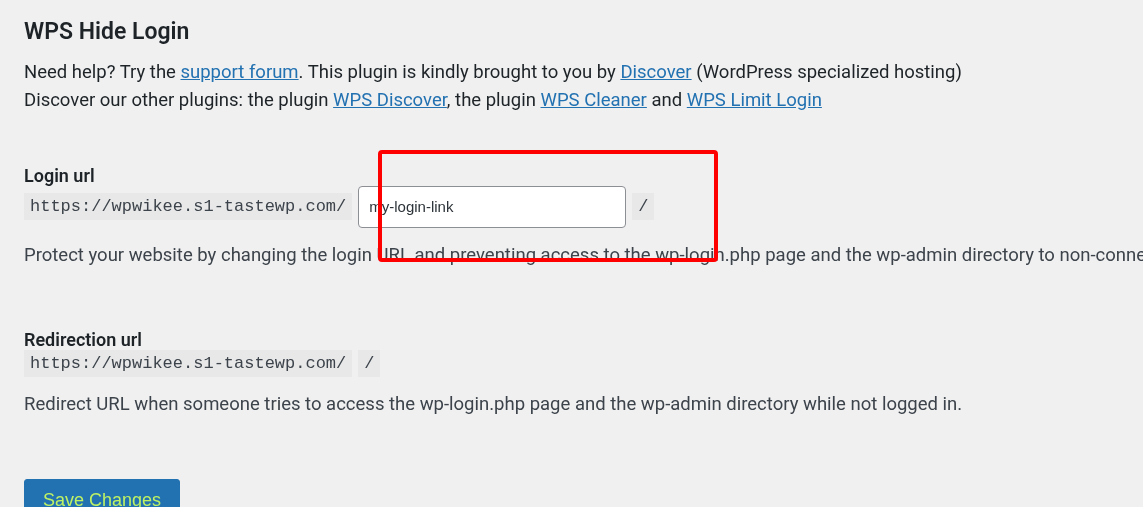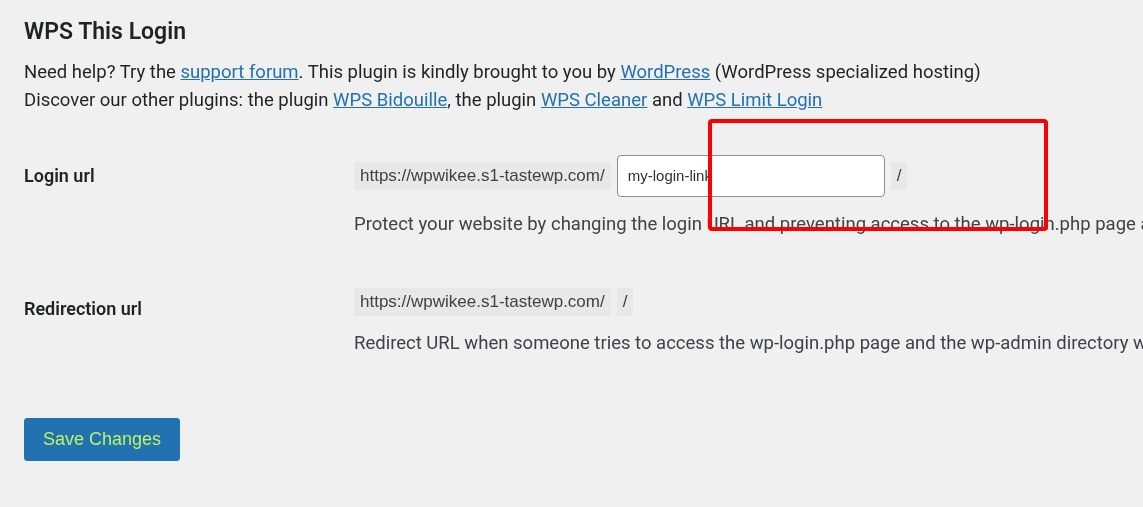--- a/index.html
+++ b/index.html
@@ -30,20 +30,21 @@
       color: #2271b1;
       text-decoration: underline;
     }
     .form-table {
       width: 100%;
     }
     .form-row {
       display: flex;
       margin-bottom: 50px;
       align-items: flex-start;
+      flex-direction: column;
     }
     .form-label {
       width: 330px;
       flex-shrink: 0;
       font-size: 18px;
       font-weight: 600;
       color: #1d2327;
       padding-top: 10px;
     }
     .form-field {
@@ -52,21 +53,21 @@
       color: #3c434a;
     }
     .url-row {
       display: flex;
       align-items: center;
       gap: 6px;
       margin-bottom: 14px;
       position: relative;
     }
     code {
-      font-family: Liberation Sans, sans-serif;
+      font-family: Liberation Mono, monospace;
       font-size: 17px;
       background: #e8e8e9;
       padding: 4px 6px;
       color: #3c434a;
     }
     input[type="text"] {
       font-size: 15px;
       padding: 6px 10px;
       border: 1px solid #8c8f94;
       border-radius: 4px;
@@ -95,25 +96,25 @@
       color: #3c434a;
       line-height: 1.5;
       white-space: nowrap;
     }
   </style>
 </head>
 <body>
 
 
 
-<h2>WPS This Login</h2>
+<h2>WPS Hide Login</h2>
 
 <div class="intro">
-  <span>Need help? Try the </span><a href="#">support forum</a><span>. This plugin is kindly brought to you by </span><a href="#">WordPress</a><span> (WordPress specialized hosting)</span><br>
-  <span>Discover our other plugins: the plugin </span><a href="#">WPS Bidouille</a><span>, the plugin </span><a href="#">WPS Cleaner</a><span> and </span><a href="#">WPS Limit Login</a>
+  <span>Need help? Try the </span><a href="#">support forum</a><span>. This plugin is kindly brought to you by </span><a href="#">Discover</a><span> (WordPress specialized hosting)</span><br>
+  <span>Discover our other plugins: the plugin </span><a href="#">WPS Discover</a><span>, the plugin </span><a href="#">WPS Cleaner</a><span> and </span><a href="#">WPS Limit Login</a>
 </div>
 
 <div class="form-table">
 
   <div class="form-row">
     <div class="form-label">Login url</div>
     <div class="form-field">
       <div class="url-row">
         <code>https://wpwikee.s1-tastewp.com/</code>
         <input type="text" value="my-login-link" style="">

